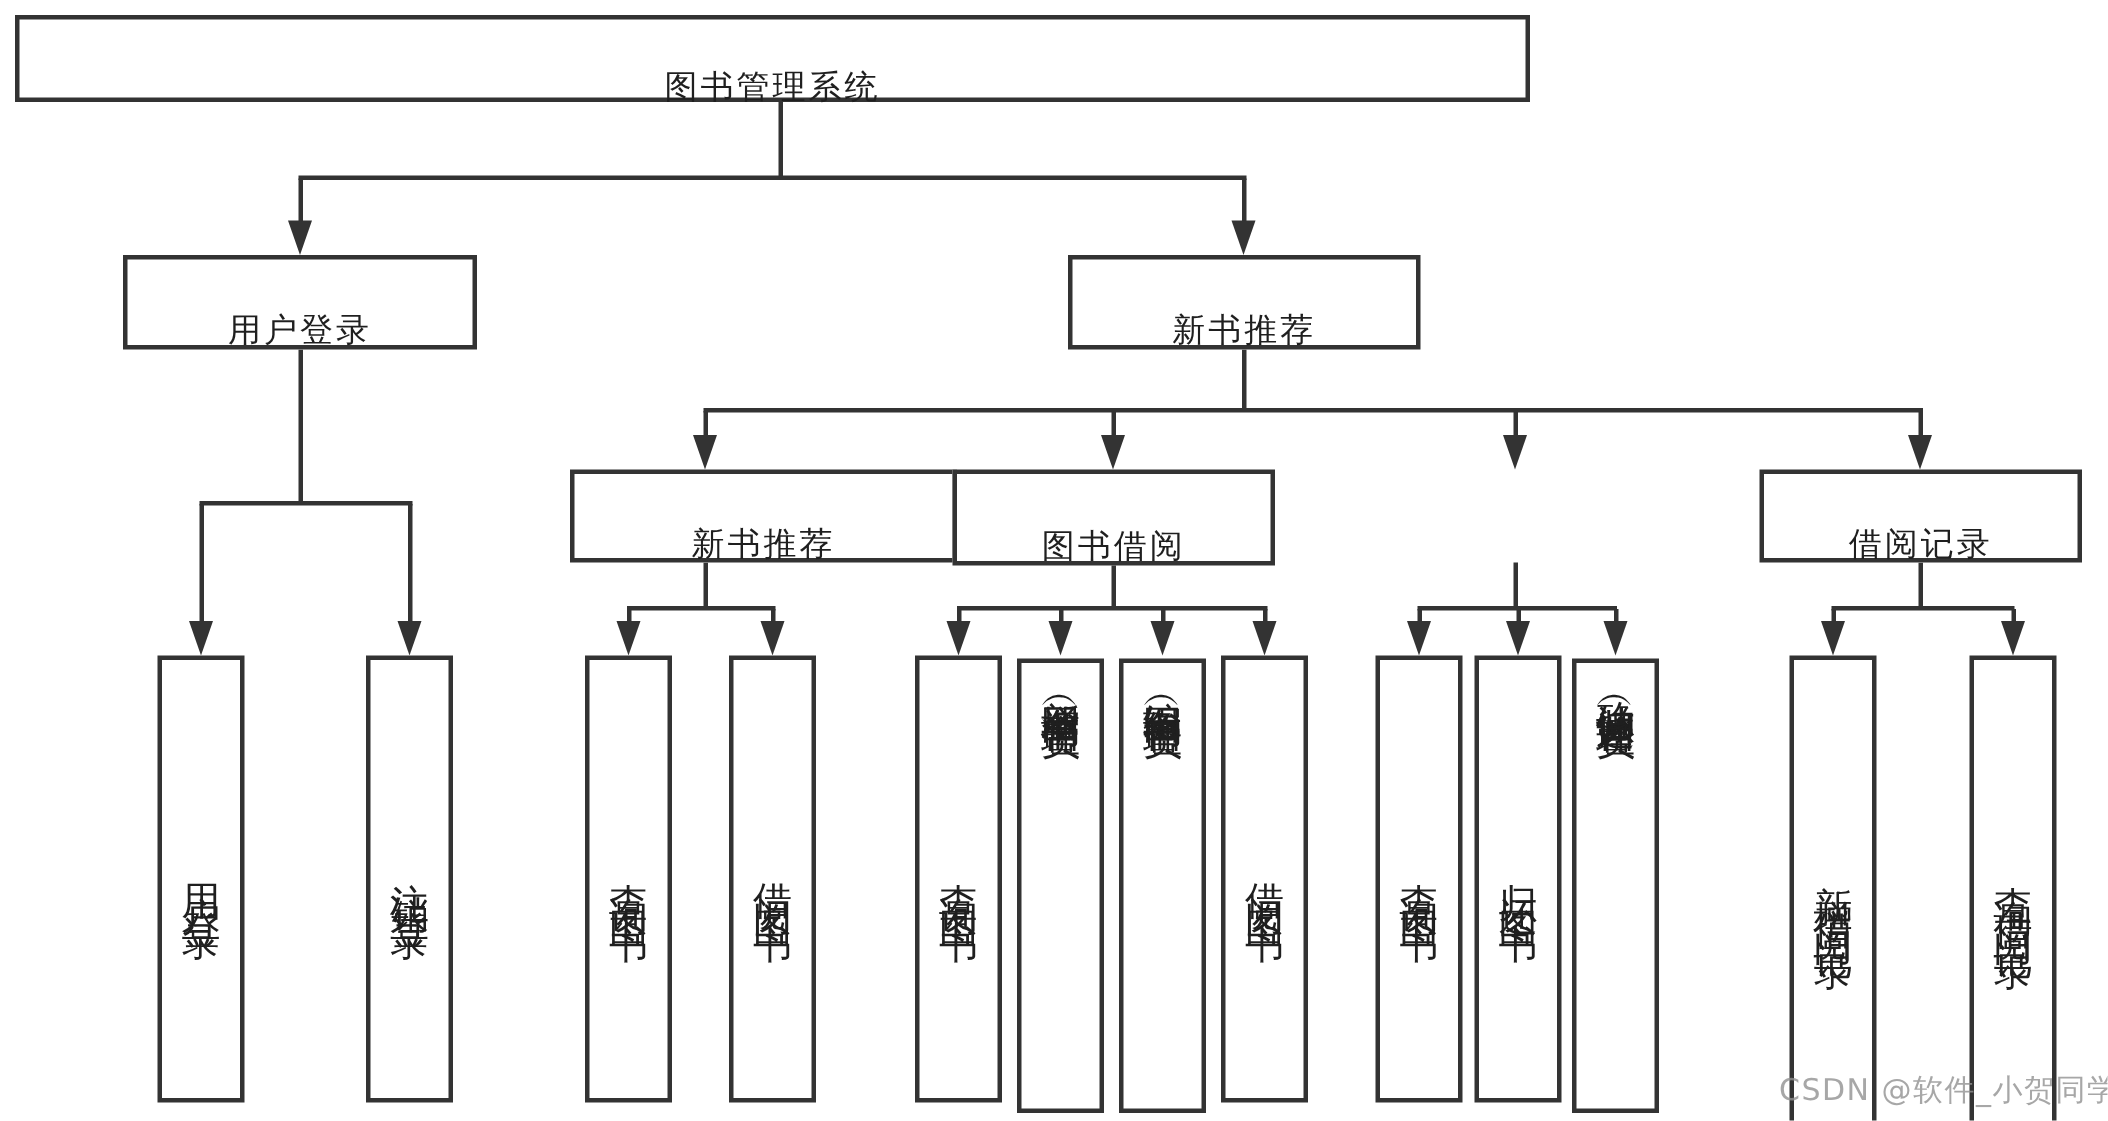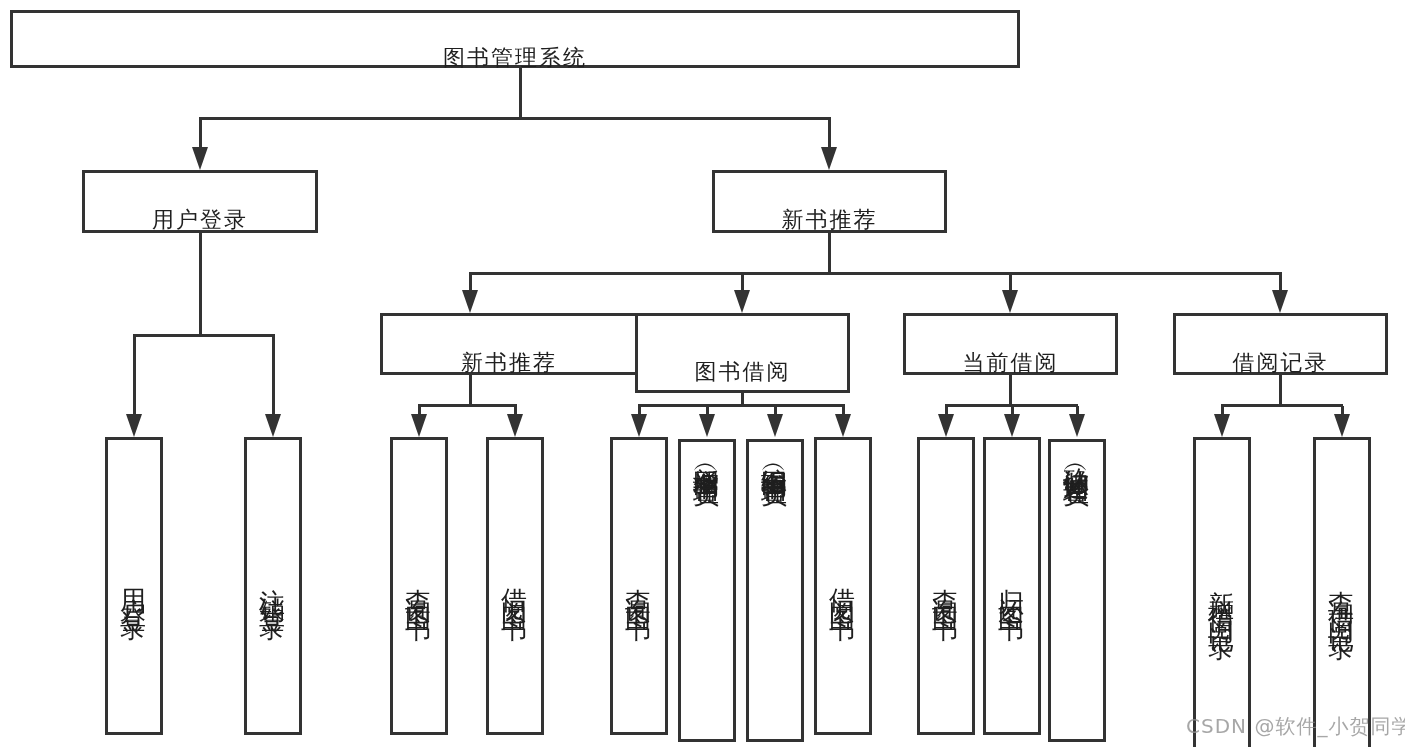--- a/index.html
+++ b/index.html
@@ -151,25 +151,22 @@
   <div class="hbox" style="left:82px;top:170px;width:236px;height:63px">
     <span class="hlabel">用户登录</span>
   </div>
   <div class="hbox" style="left:712px;top:170px;width:235px;height:63px">
     <span class="hlabel">新书推荐</span>
   </div>
 
   <div class="hbox" style="left:380px;top:313px;width:258px;height:62px">
     <span class="hlabel">新书推荐</span>
   </div>
-  <div class="hbox" style="left:635px;top:313px;width:215px;height:80px">
+  <div class="hbox" style="left:635px;top:313px;width:215px;height:64px">
     <span class="hlabel">图书借阅</span>
-  </div>
-  <div class="hbox" style="left:903px;top:313px;width:215px;height:62px">
-    <span class="hlabel">当前借阅</span>
   </div>
   <div class="hbox" style="left:1173px;top:313px;width:215px;height:62px">
     <span class="hlabel">借阅记录</span>
   </div>
 
   <div class="vbox" style="left:105px;top:437px;width:58px;height:298px">
     <span class="vlabel">用户登录</span>
   </div>
   <div class="vbox" style="left:244px;top:437px;width:58px;height:298px">
     <span class="vlabel">注销登录</span>

